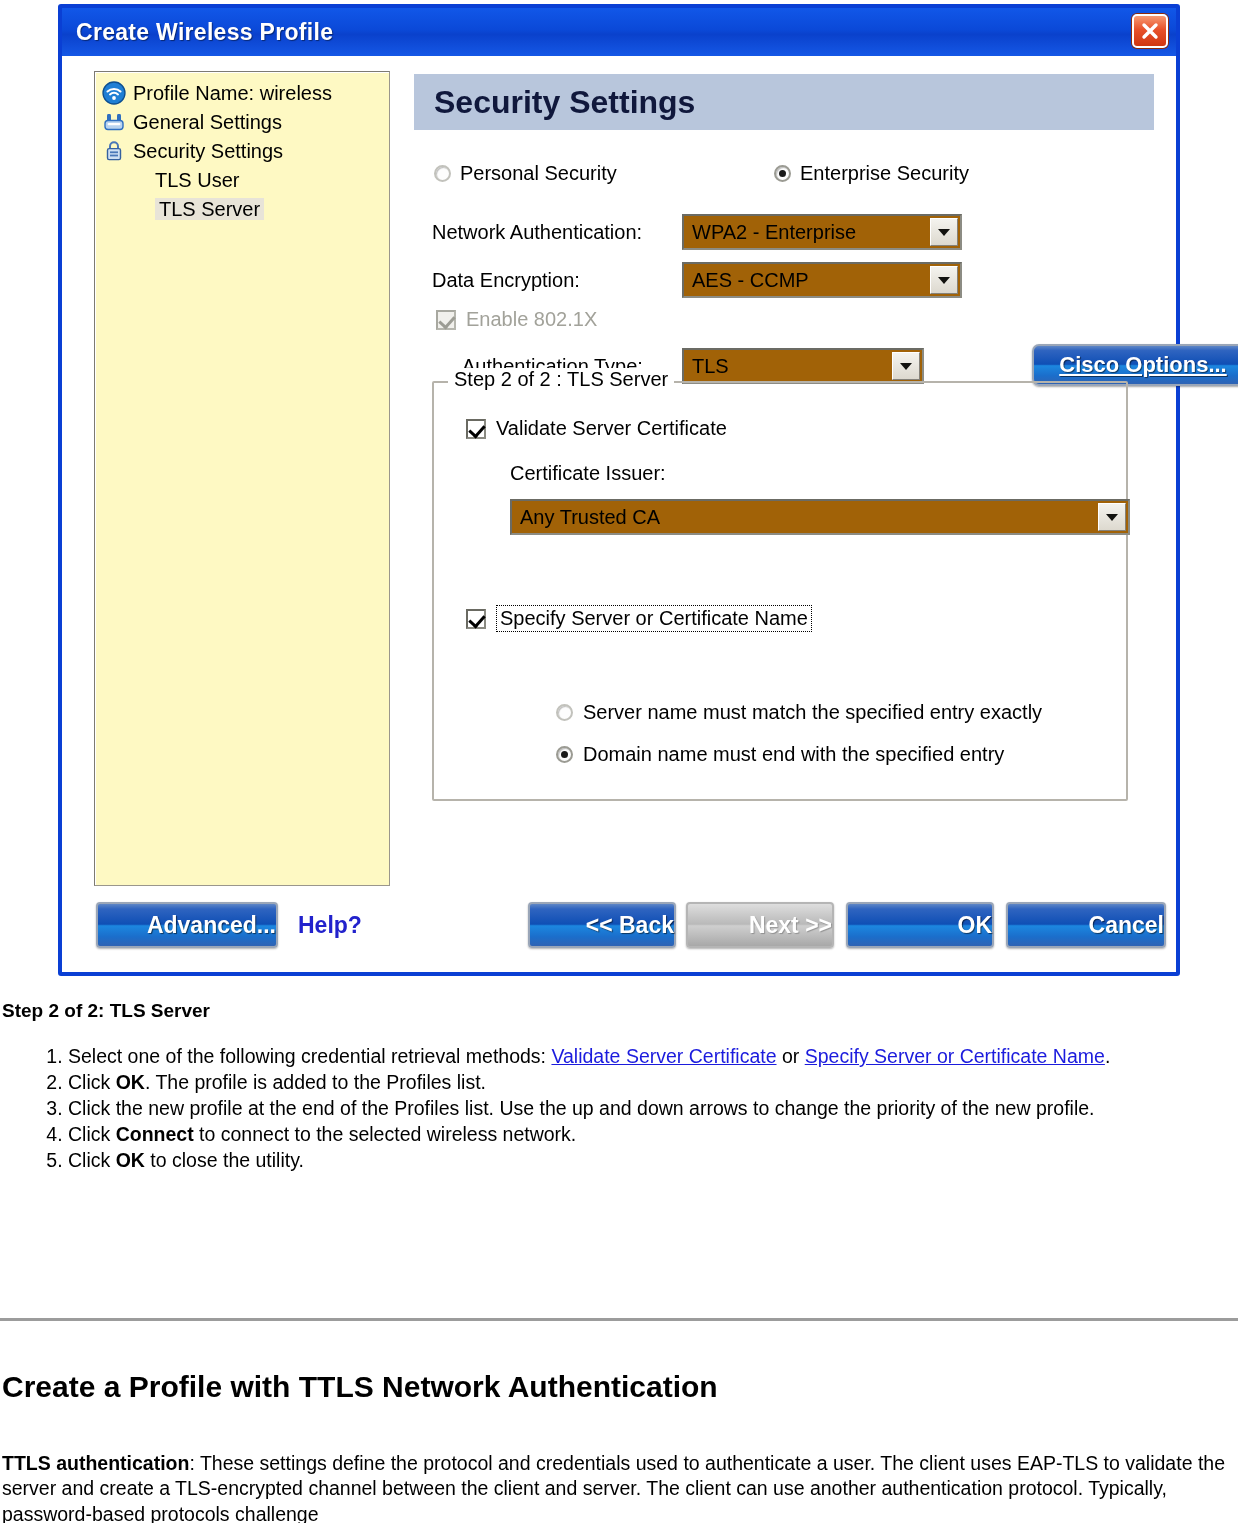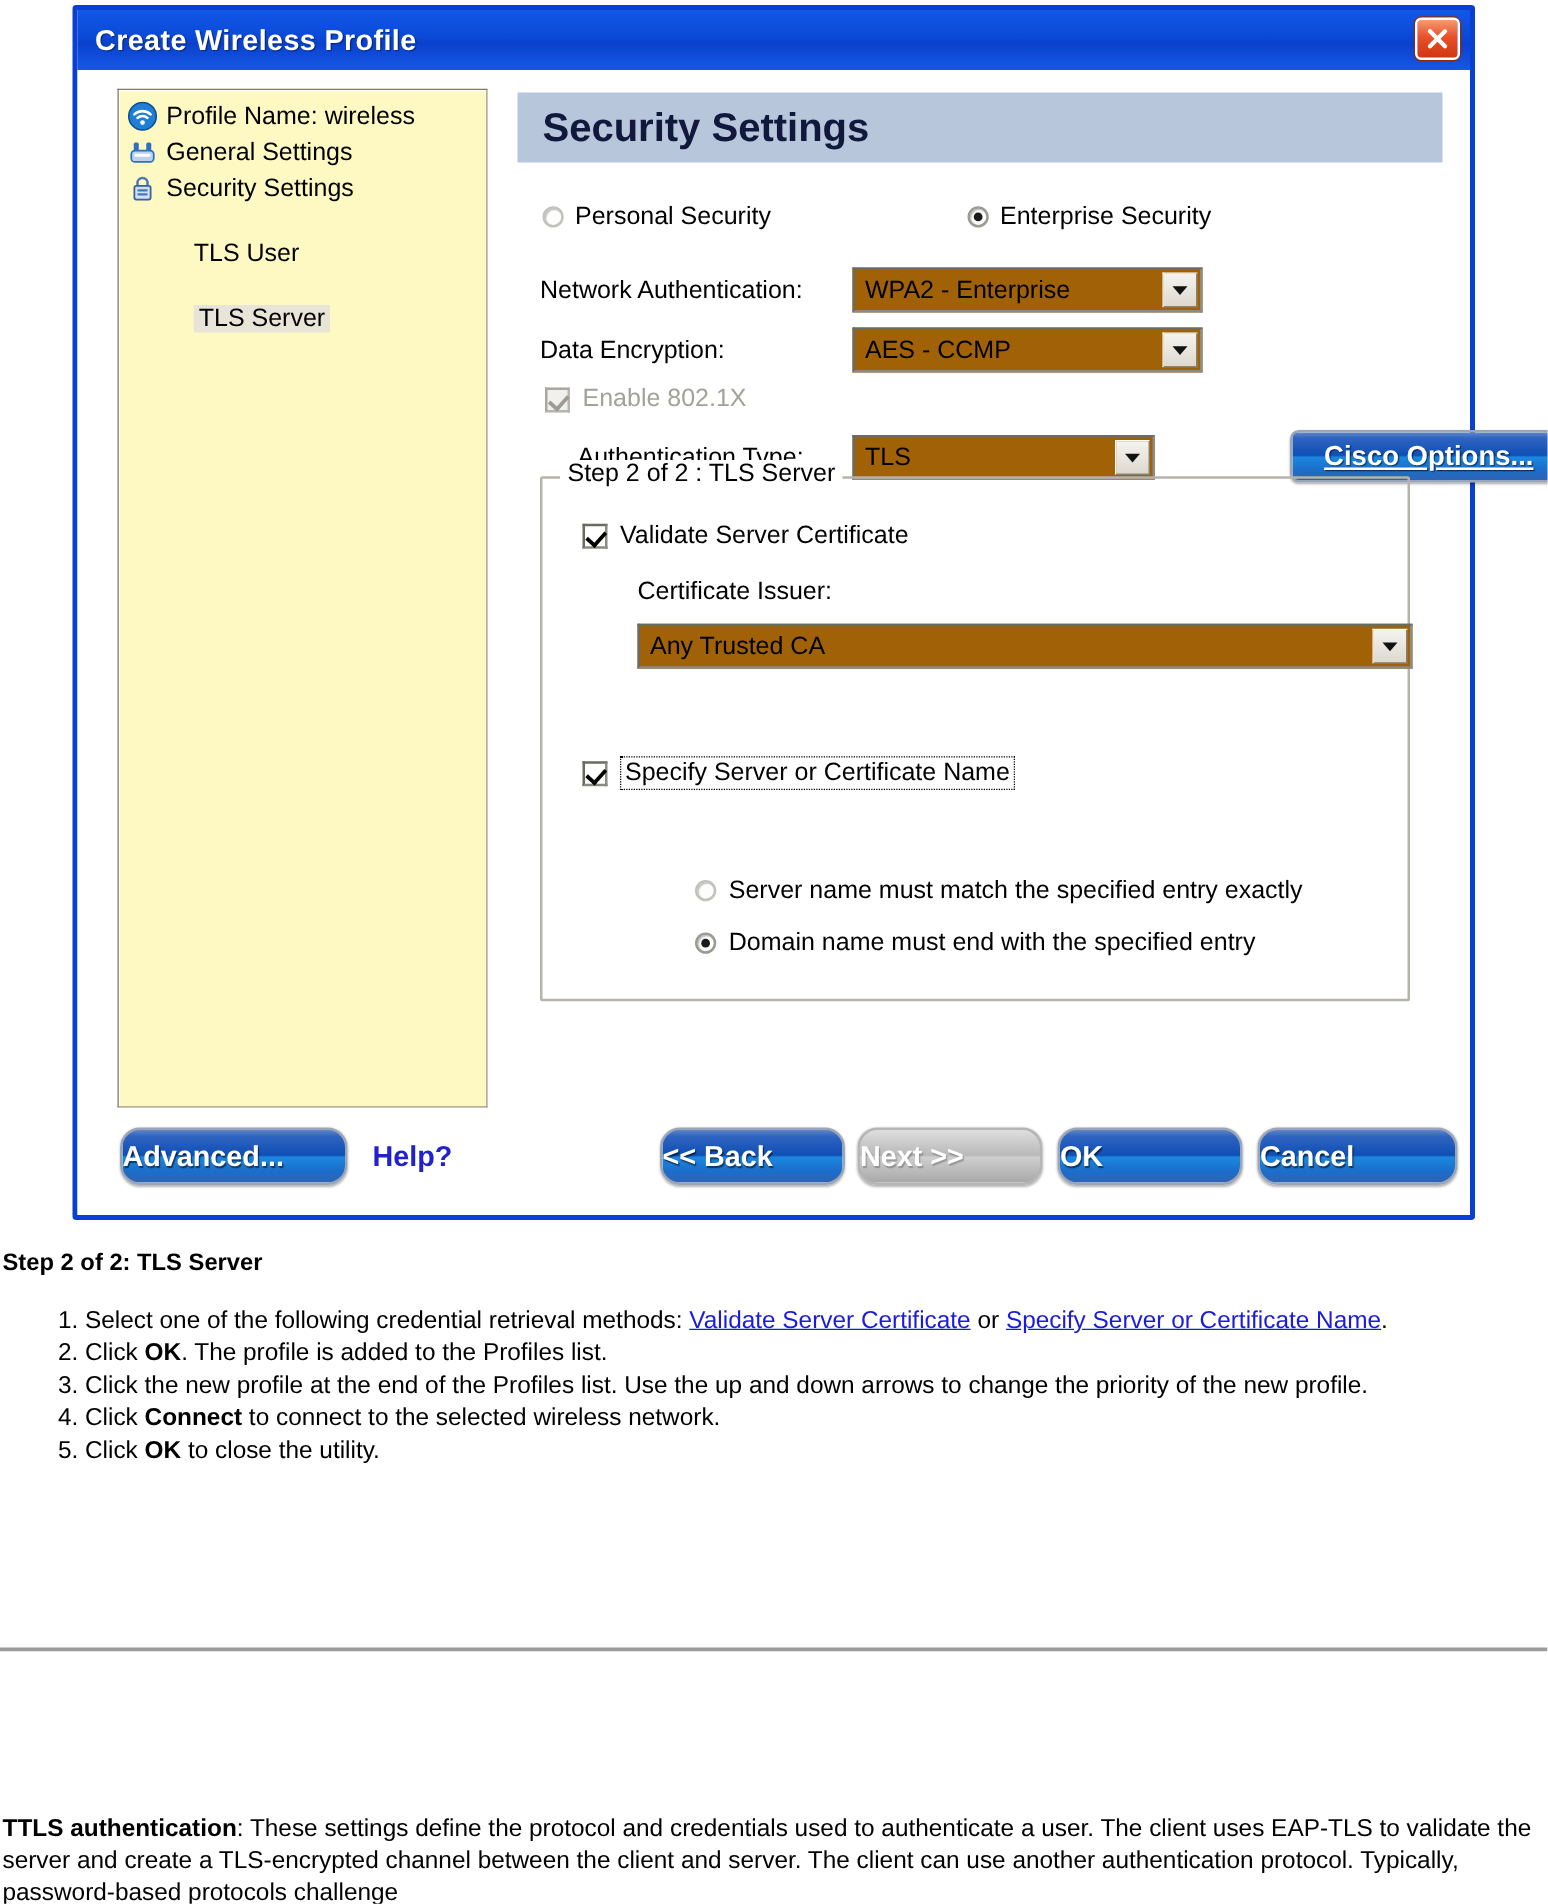--- a/index.html
+++ b/index.html
@@ -72,21 +72,21 @@
     font-size:20px;
     white-space:nowrap;
   }
   .tree-node .ticon {
     width:26px; height:24px;
     margin-right:6px;
     flex:none;
     display:flex; align-items:center; justify-content:center;
   }
   .tree-node .tlabel { line-height:1; }
-  .tree-node.indent { padding-left:60px;margin-top:23px; }
+  .tree-node.indent { padding-left:60px; }
   .tree-node.selected .tlabel {
     background:#e8e4d8;
     padding:1px 4px;
   }
 
   
   .right-pane { position:absolute; left:352px; top:10px; right:12px; bottom:0; }
 
   .pane-header {
     position:absolute; left:0; top:8px;
@@ -205,23 +205,23 @@
     background:#ffffff;
     border:2px solid #8c8c84;
     border-top-color:#6b6b64; border-left-color:#6b6b64;
   }
 
   
   .btnbar { position:absolute; left:0; right:0; bottom:18px; height:52px; }
   .btn {
     position:absolute; top:0;
     height:46px;
-    border-radius:16px;
+    border-radius:4px;
     border:2px solid #9aa6b8;
-    display:flex; align-items:center; justify-content:flex-start;
+    display:flex; align-items:center; justify-content:flex-end;
     cursor:pointer;
     box-shadow:0 1px 2px rgba(0,0,0,.3);
     background:linear-gradient(to bottom,#5e86c6 0%,#2f64c0 12%,#0f4fb5 48%,#1c87e0 52%,#1b6ecb 78%,#2f63b4 100%);
   }
   .btn span {
     color:#ffffff; font-size:23px; font-weight:bold;
     text-shadow:1px 1px 1px rgba(0,0,0,.55);
   }
   .btn.disabled {
     background:linear-gradient(to bottom,#dedede 0%,#b9b9b9 48%,#cfcfcf 52%,#a8a8a8 100%);
@@ -459,15 +459,16 @@
     <li>
       <span>Click </span><b>Connect</b><span> to connect to the selected wireless network.</span>
     </li>
     <li>
       <span>Click </span><b>OK</b><span> to close the utility.</span>
     </li>
   </ol>
 
   <hr class="sep">
 
+  <h1 class="maintitle">Create a Profile with TTLS Network Authentication</h1>
 </div>
 
 <p class="para"><b>TTLS authentication</b><span>: These settings define the protocol and credentials used to authenticate a user. The client uses EAP-TLS to validate the server and create a TLS-encrypted channel between the client and server. The client can use another authentication protocol. Typically, password-based protocols challenge</span></p>
 
 </body></html>

